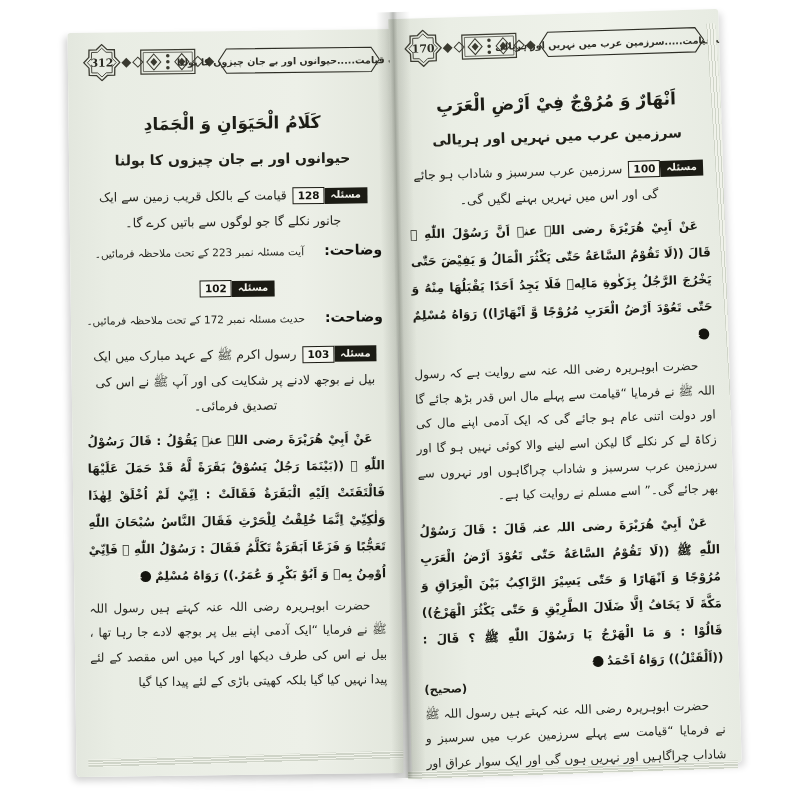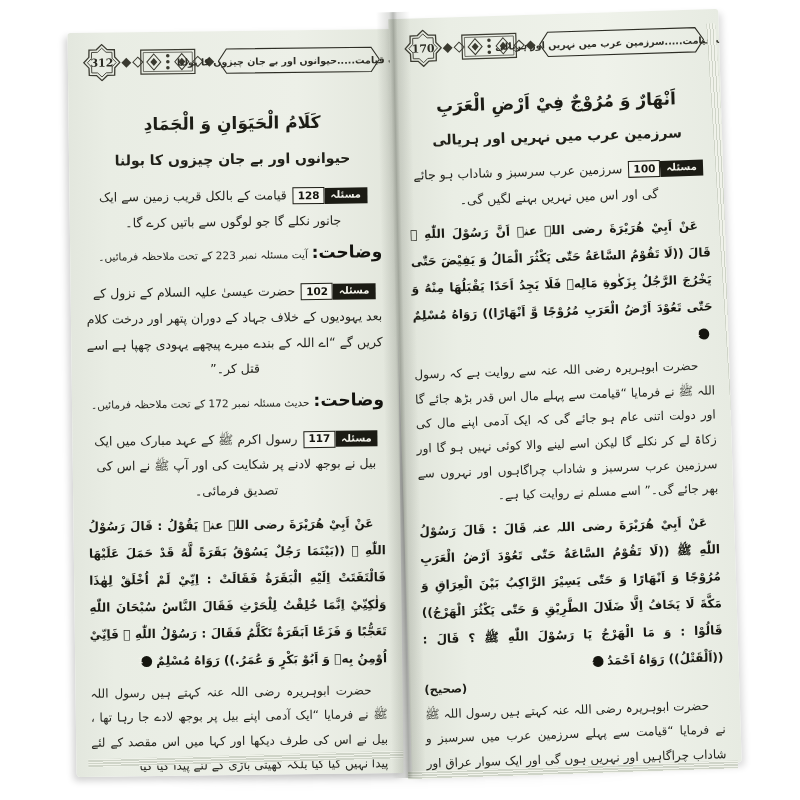--- a/index.html
+++ b/index.html
@@ -88,21 +88,21 @@
     background:#1b1b14;color:#f4f4ec;font-size:10px;font-weight:bold;
     padding:1.5px 6px 2.5px 6px;line-height:1.2;
   }
   .badge-num{
     border:1.5px solid #1b1b14;background:#f4f5ee;color:#15150f;
     font-size:10.5px;font-weight:bold;padding:0.5px 4px 1.5px 4px;line-height:1.2;
   }
   .wazahat{
     direction:rtl;text-align:right;font-size:10.5px;margin-top:9px;color:#26261f;
   }
-  .wazahat b{font-size:17px;color:#141410;margin-left:4px;}
+  .wazahat b{font-size:14px;color:#141410;margin-left:20px;}
   .hadith{
     direction:rtl;text-align:justify;font-weight:bold;font-size:12px;
     line-height:2.25;margin-top:8px;color:#1a1a13;text-indent:12px;
   }
   .trans{
     direction:rtl;text-align:justify;font-size:12px;line-height:2.05;
     margin-top:6px;color:#26261f;text-indent:16px;
   }
   .grading{direction:rtl;text-align:left;font-weight:bold;font-size:11.5px;margin-top:2px;color:#1c1c15;}
   .fn-circle{
@@ -166,31 +166,31 @@
       </div>
 
       <div class="wazahat">
         <b>وضاحت:</b><span>آیت مسئلہ نمبر 223 کے تحت ملاحظہ فرمائیں۔</span>
       </div>
 
       <div class="masla">
         <span class="badge">
             <span class="badge-word">مسئلہ</span>
             <span class="badge-num">102</span>
-          </span><span>حضرت عیسیٰ علیہ السلام کے نزول کے بعد یہودیوں کے خلاف جہاد کے دوران پتھر اور درخت کلام کریں گے “اے اللہ کے بندے میرے پیچھے یہودی چھپا ہے اسے قتل کر۔”</span>
+          </span>
       </div>
 
       <div class="wazahat">
         <b>وضاحت:</b><span>حدیث مسئلہ نمبر 172 کے تحت ملاحظہ فرمائیں۔</span>
       </div>
 
       <div class="masla">
         <span class="badge">
             <span class="badge-word">مسئلہ</span>
-            <span class="badge-num">117</span>
+            <span class="badge-num">103</span>
           </span><span>رسول اکرم ﷺ کے عہد مبارک میں ایک بیل نے بوجھ لادنے پر شکایت کی اور آپ ﷺ نے اس کی تصدیق فرمائی۔</span>
       </div>
 
       <div class="hadith">
         <span>عَنْ اَبِيْ هُرَيْرَةَ رضی اللہ عنہ يَقُوْلُ : قَالَ رَسُوْلُ اللّٰهِ ﷺ ((بَيْنَمَا رَجُلٌ يَسُوْقُ بَقَرَةً لَّهُ قَدْ حَمَلَ عَلَيْهَا فَالْتَفَتَتْ اِلَيْهِ الْبَقَرَةُ فَقَالَتْ : اِنِّيْ لَمْ اُخْلَقْ لِهٰذَا وَلٰكِنِّيْ اِنَّمَا خُلِقْتُ لِلْحَرْثِ فَقَالَ النَّاسُ سُبْحَانَ اللّٰهِ تَعَجُّبًا وَ فَزَعًا اَبَقَرَةٌ تَكَلَّمُ فَقَالَ : رَسُوْلُ اللّٰهِ ﷺ فَاِنِّيْ اُوْمِنُ بِهٖ وَ اَبُوْ بَكْرٍ وَ عُمَرُ.)) رَوَاهُ مُسْلِمٌ</span><span class="fn-circle">1</span>
       </div>
 
       <div class="trans">حضرت ابوہریرہ رضی اللہ عنہ کہتے ہیں رسول اللہ ﷺ نے فرمایا “ایک آدمی اپنے بیل پر بوجھ لادے جا رہا تھا ، بیل نے اس کی طرف دیکھا اور کہا میں اس مقصد کے لئے پیدا نہیں کیا گیا بلکہ کھیتی باڑی کے لئے پیدا کیا گیا</div>
 
     </div>

